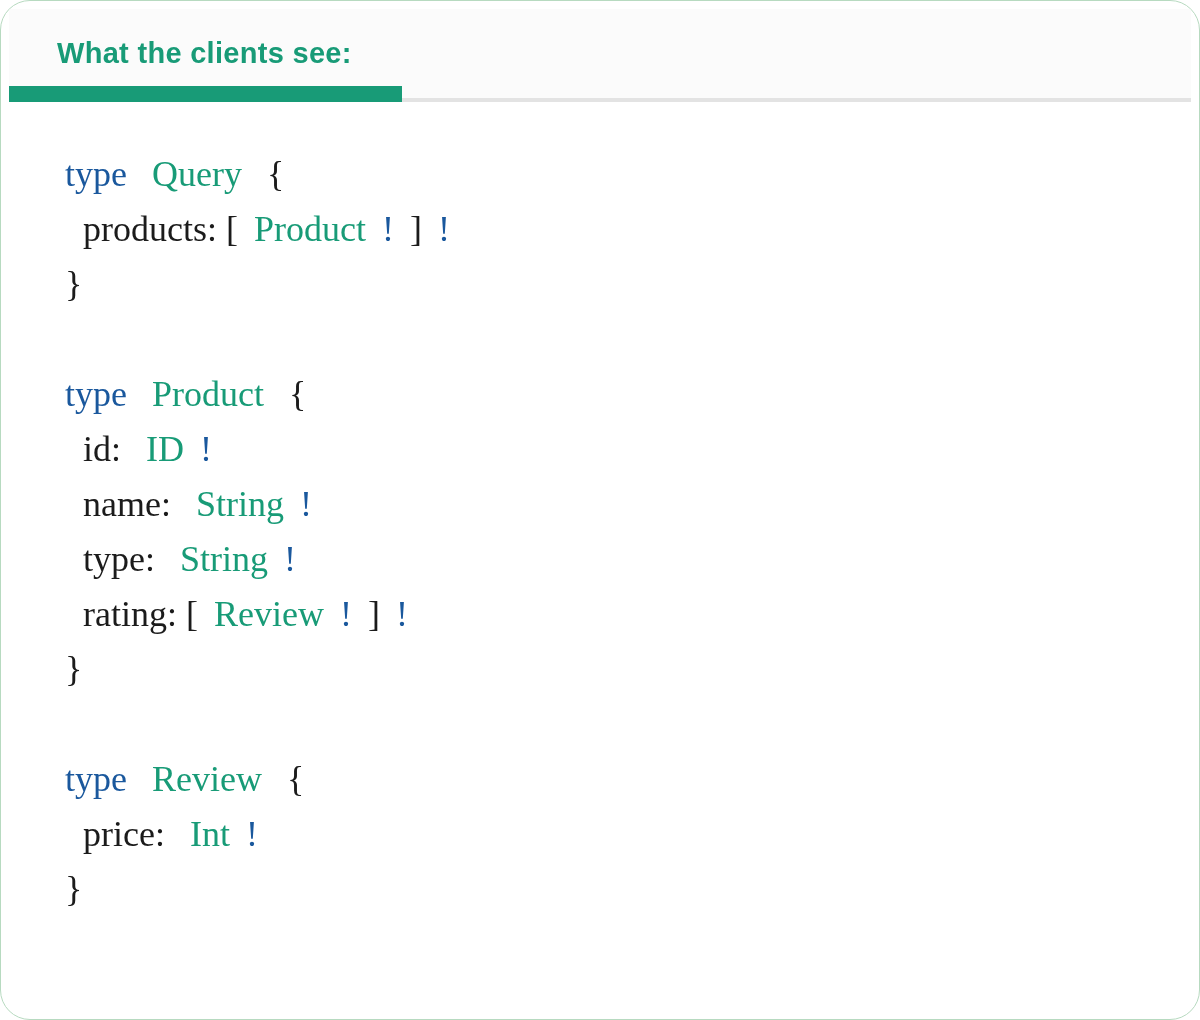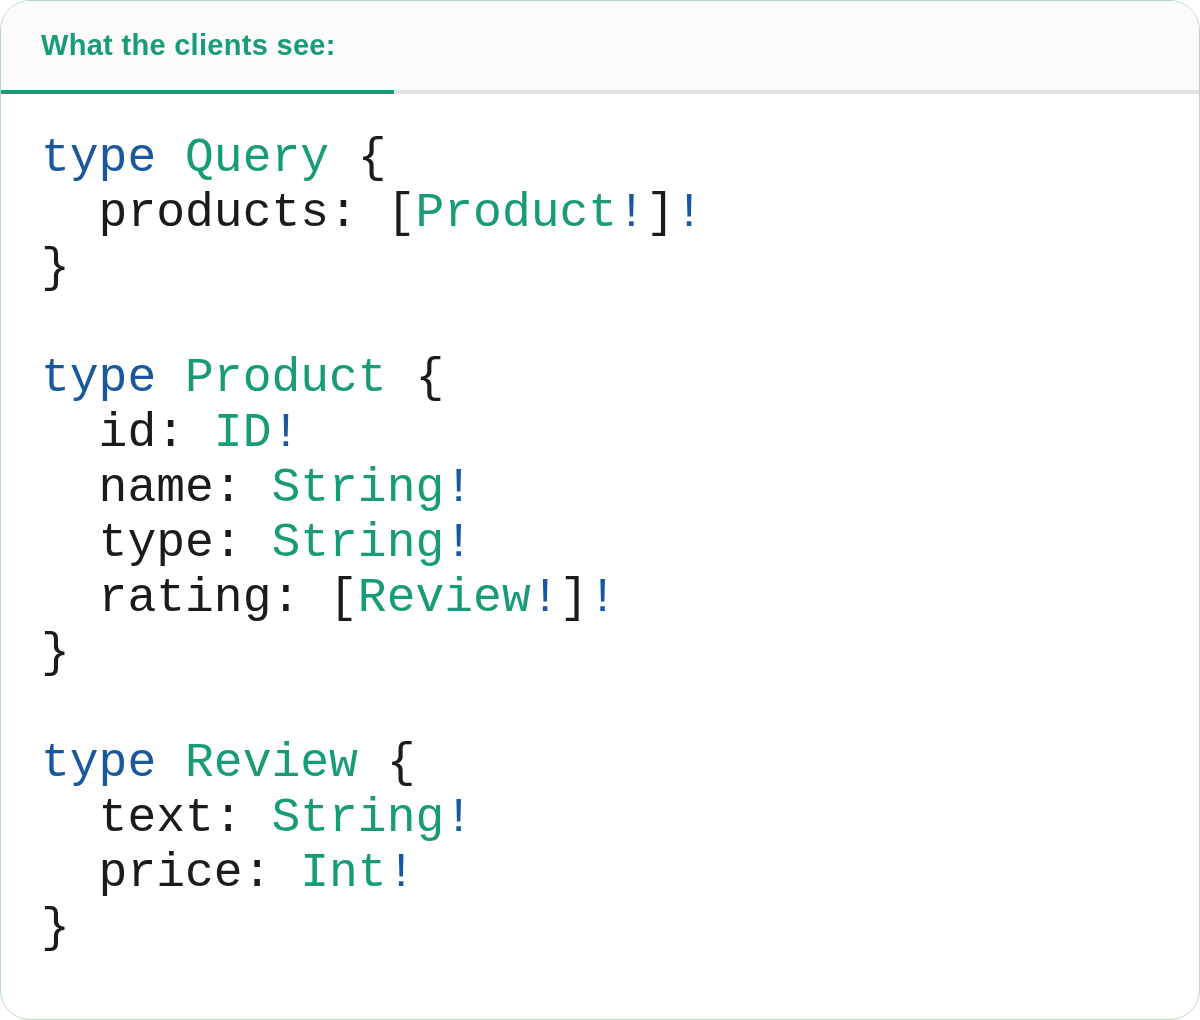--- a/index.html
+++ b/index.html
@@ -4,21 +4,21 @@
 <style>
   :root {
     --teal: #189b77;
     --blue: #1a589d;
     --dark: #1b1b1b;
     --header-bg: #fbfbfb;
     --divider: #e3e3e3;
     --card-border: #b7dac0;
     --card-bg: #ffffff;
   }
-  * { margin: 0; padding: 0; box-sizing: border-box; }
+  * { margin: 0; padding: 8px; box-sizing: border-box; }
   html, body {
     width: 1200px;
     height: 1020px;
     background: #ffffff;
     font-family: "Liberation Sans", sans-serif;
     overflow: hidden;
   }
   .card {
     position: absolute;
     inset: 0;
@@ -50,22 +50,22 @@
     position: absolute;
     left: 0;
     bottom: -4px;
     width: 393px;
     height: 4px;
     background: var(--teal);
     z-index: 2;
   }
   .code-area {
     padding: 37px 40px 0 40px;
-    font-family: Liberation Mono, monospace;
-    font-size: 48px;
+    font-family: Liberation Serif, serif;
+    font-size: 36px;
     line-height: 55px;
     color: var(--dark);
   }
   .code-line {
     white-space: pre;
     height: 55px;
   }
   .blank-line {
     height: 55px;
   }
@@ -87,17 +87,16 @@
       <div class="code-line"><span class="c-dark">}</span></div>
       <div class="blank-line"></div>
       <div class="code-line"><span class="c-blue">type </span><span class="c-teal">Product </span><span class="c-dark">{</span></div>
       <div class="code-line"><span class="c-dark">  id: </span><span class="c-teal">ID</span><span class="c-blue">!</span></div>
       <div class="code-line"><span class="c-dark">  name: </span><span class="c-teal">String</span><span class="c-blue">!</span></div>
       <div class="code-line"><span class="c-dark">  type: </span><span class="c-teal">String</span><span class="c-blue">!</span></div>
       <div class="code-line"><span class="c-dark">  rating: [</span><span class="c-teal">Review</span><span class="c-blue">!</span><span class="c-dark">]</span><span class="c-blue">!</span></div>
       <div class="code-line"><span class="c-dark">}</span></div>
       <div class="blank-line"></div>
       <div class="code-line"><span class="c-blue">type </span><span class="c-teal">Review </span><span class="c-dark">{</span></div>
-      <div class="code-line"><span class="c-dark">  text: </span><span class="c-teal">String</span><span class="c-blue">!</span></div>
       <div class="code-line"><span class="c-dark">  price: </span><span class="c-teal">Int</span><span class="c-blue">!</span></div>
       <div class="code-line"><span class="c-dark">}</span></div>
     </div>
 </div>
 
 </body></html>

